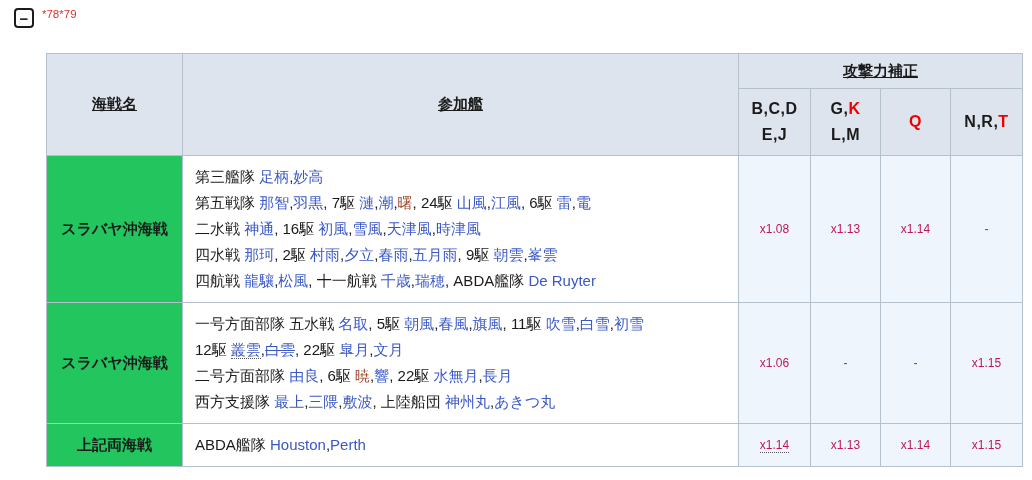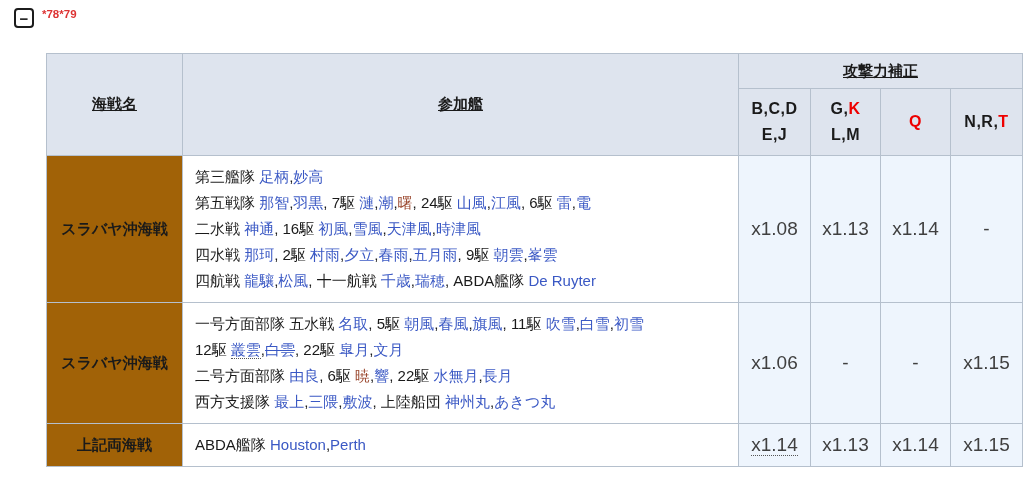--- a/index.html
+++ b/index.html
@@ -10,39 +10,39 @@
   html,body{margin:0;padding:0;}
   body{background:#ffffff;font-family:"Liberation Sans","DejaVu Sans",sans-serif;color:var(--ink);}
   .page{position:relative;width:1032px;height:480px;background:#fff;overflow:hidden;}
 
   .heading-line{position:absolute;left:14px;top:8px;display:flex;align-items:center;font-size:16px;}
   .toggle{width:20px;height:20px;border:2px solid #1c1c1c;border-radius:4px;background:#fff;
           display:inline-flex;align-items:center;justify-content:center;
           font-size:15px;font-weight:bold;line-height:1;cursor:pointer;margin-right:7px;}
   .heading-text{letter-spacing:0.2px;}
   .refs{margin-left:1px;}
-  .refs a{color:var(--notered);font-weight:bold;font-size:11.5px;vertical-align:6px;text-decoration:none;cursor:pointer;}
+  .refs a{color:var(--notered);font-weight:normal;font-size:11.5px;vertical-align:6px;text-decoration:none;cursor:pointer;}
 
   table{position:absolute;left:46px;top:53px;width:976px;border-collapse:collapse;table-layout:fixed;}
   col.c-battle{width:136px;} col.c-ships{width:556px;}
   col.c-b1{width:72px;} col.c-b2{width:70px;} col.c-b3{width:70px;} col.c-b4{width:72px;}
 
   th,td{border:1px solid var(--border);vertical-align:middle;}
   thead th{background:var(--headerbg);font-size:15px;font-weight:bold;text-align:center;}
   thead tr.hr1 th{height:35px;text-decoration:underline;}
   thead tr.hr2 th{height:67px;}
   th.bonus-th{font-size:16px;line-height:26px;letter-spacing:0.5px;}
 
   tbody tr:nth-child(1) td{height:125px;}
   tbody tr:nth-child(2) td{height:114px;}
   tbody tr:nth-child(3) td{height:40px;}
 
-  td.battle{background:#a16207;font-weight:bold;text-align:center;font-size:15px;}
+  td.battle{background:#22c55e;font-weight:bold;text-align:center;font-size:15px;}
   td.ships{background:#fff;text-align:left;font-size:15px;line-height:26px;padding:8px 12px;}
-  td.bonus{background:var(--bonusbg);text-align:center;font-size:19px;color:#404040;margin-left:34px;}
+  td.bonus{background:var(--bonusbg);text-align:center;font-size:12px;color:#be185d;margin-left:34px;}
 
   .seg-plain{color:var(--ink);}
   .seg-red{color:var(--red);}
   .seg-link{color:var(--link);cursor:pointer;}
   .seg-visited{color:var(--visited);cursor:pointer;}
   .seg-link-dotted{color:var(--link);cursor:pointer;border-bottom:1px dotted #555;}
   .seg-struck{color:var(--link);text-decoration:line-through;cursor:pointer;}
   .dotted{border-bottom:1px dotted #555;cursor:help;}
 </style>
 </head>

